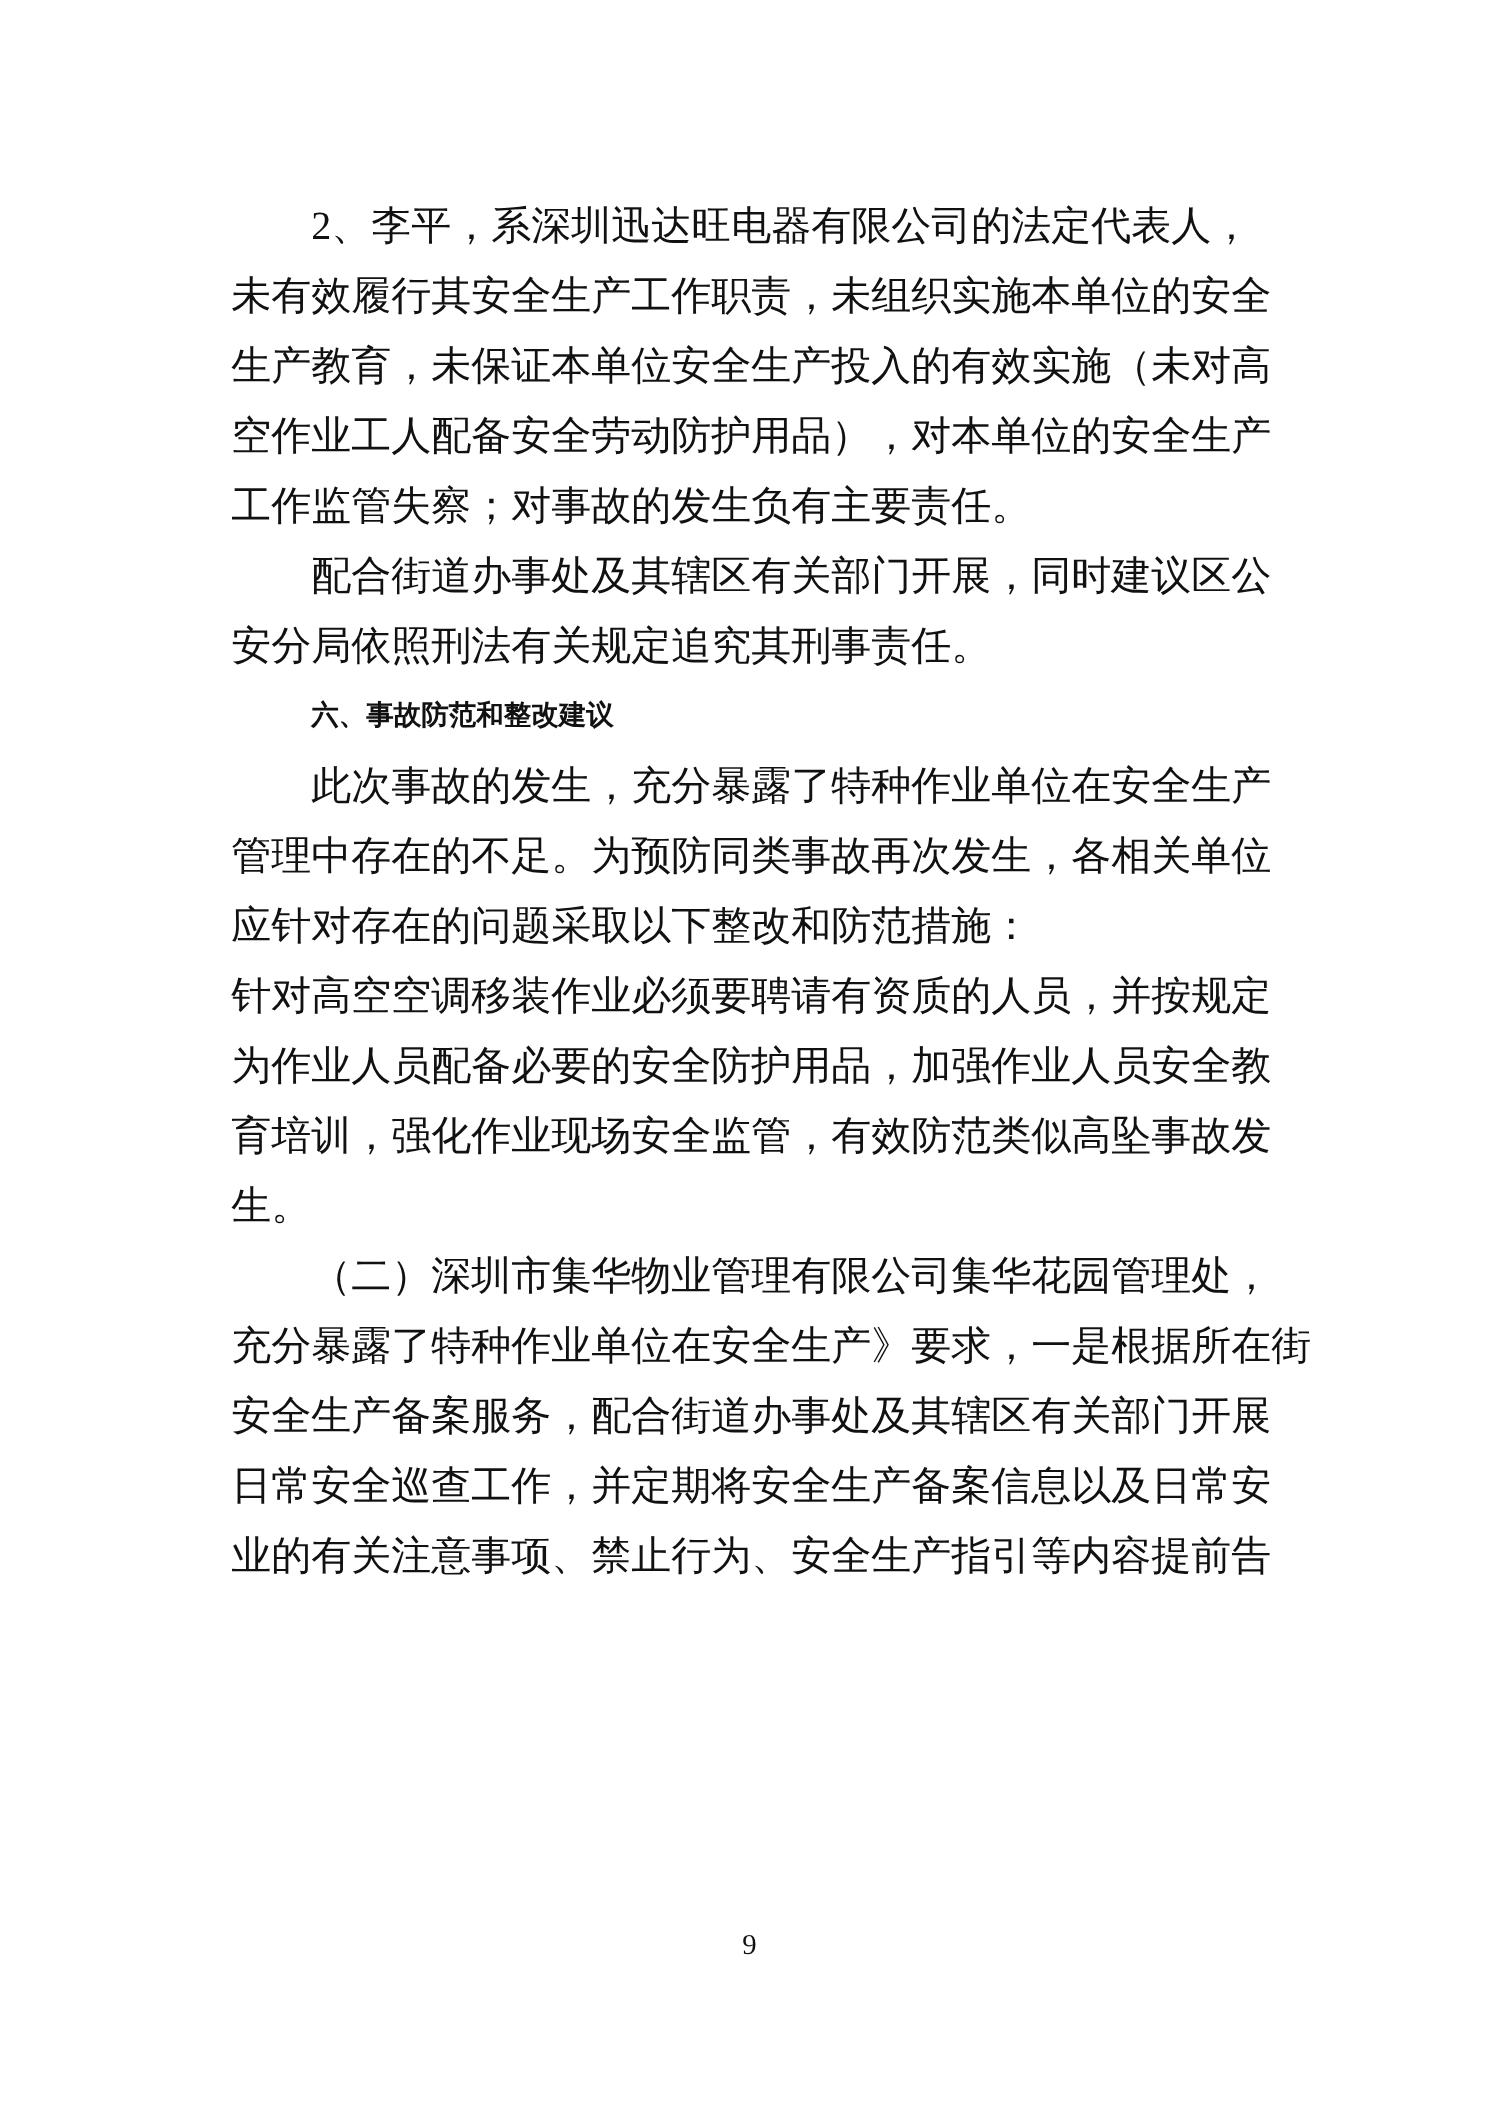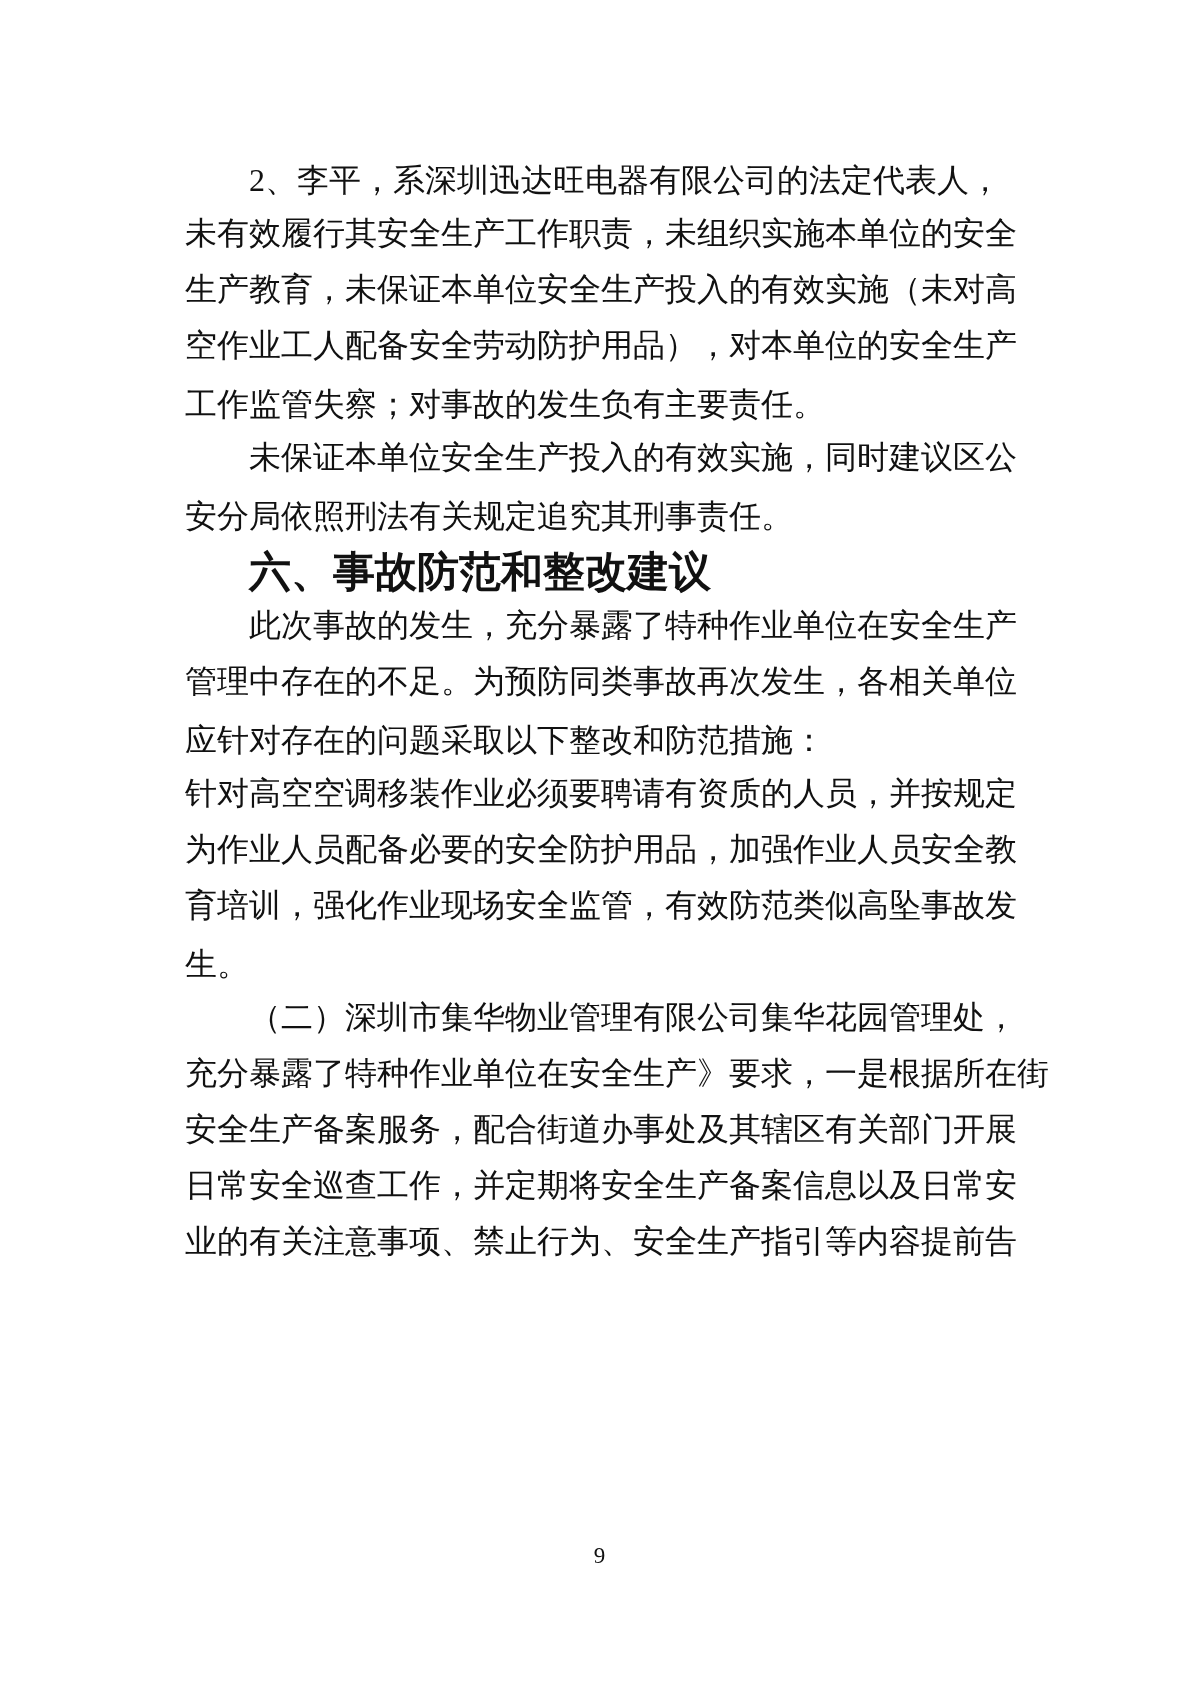--- a/index.html
+++ b/index.html
@@ -26,31 +26,30 @@
     height: 56px;
     line-height: 56px;
     font-size: 32px;
     white-space: nowrap;
     letter-spacing: 0;
   }
   
   .jf {
     text-align: justify;
     text-align-last: justify;
-    font-family: Liberation Mono, monospace;
   }
   
   .ind {
     text-indent: 64px;
   }
   
   .hd {
     font-family: "Liberation Sans", sans-serif;
     font-weight: 700;
-    font-size: 42px;
+    font-size: 22px;
   }
   .pagenum {
     position: absolute;
     left: 0;
     top: 1541px;
     width: 100%;
     text-align: center;
     font-size: 23px;
     line-height: 30px;
     color: #111111;
@@ -59,21 +58,21 @@
 </head>
 <body>
 
 <div class="page">
   <div class="textblock">
     <div class="line ind">2、李平，系深圳迅达旺电器有限公司的法定代表人，</div>
     <div class="line jf">未有效履行其安全生产工作职责，未组织实施本单位的安全</div>
     <div class="line jf">生产教育，未保证本单位安全生产投入的有效实施（未对高</div>
     <div class="line jf">空作业工人配备安全劳动防护用品），对本单位的安全生产</div>
     <div class="line">工作监管失察；对事故的发生负有主要责任。</div>
-    <div class="line ind jf">未保证本单位安全生产投入的有效实施，同时建议区公</div>
+    <div class="line ind jf">配合街道办事处及其辖区有关部门开展，同时建议区公</div>
     <div class="line">安分局依照刑法有关规定追究其刑事责任。</div>
     <div class="line ind hd">六、事故防范和整改建议</div>
     <div class="line ind jf">此次事故的发生，充分暴露了特种作业单位在安全生产</div>
     <div class="line jf">管理中存在的不足。为预防同类事故再次发生，各相关单位</div>
     <div class="line">应针对存在的问题采取以下整改和防范措施：</div>
     <div class="line jf">针对高空空调移装作业必须要聘请有资质的人员，并按规定</div>
     <div class="line jf">为作业人员配备必要的安全防护用品，加强作业人员安全教</div>
     <div class="line jf">育培训，强化作业现场安全监管，有效防范类似高坠事故发</div>
     <div class="line">生。</div>
     <div class="line ind jf">（二）深圳市集华物业管理有限公司集华花园管理处，</div>

